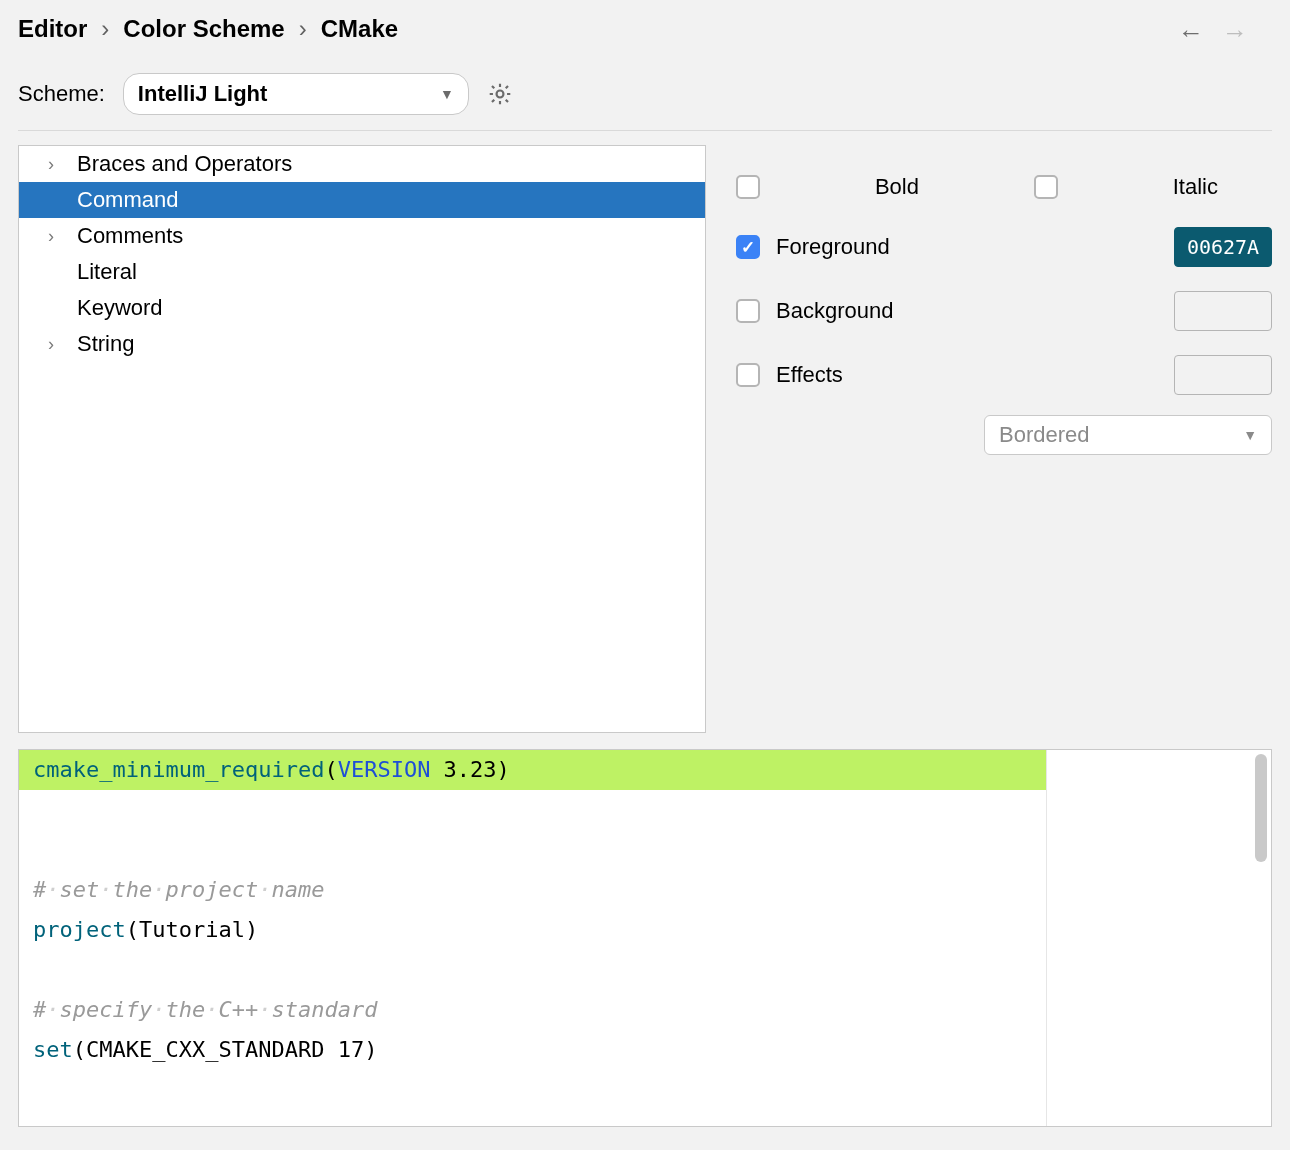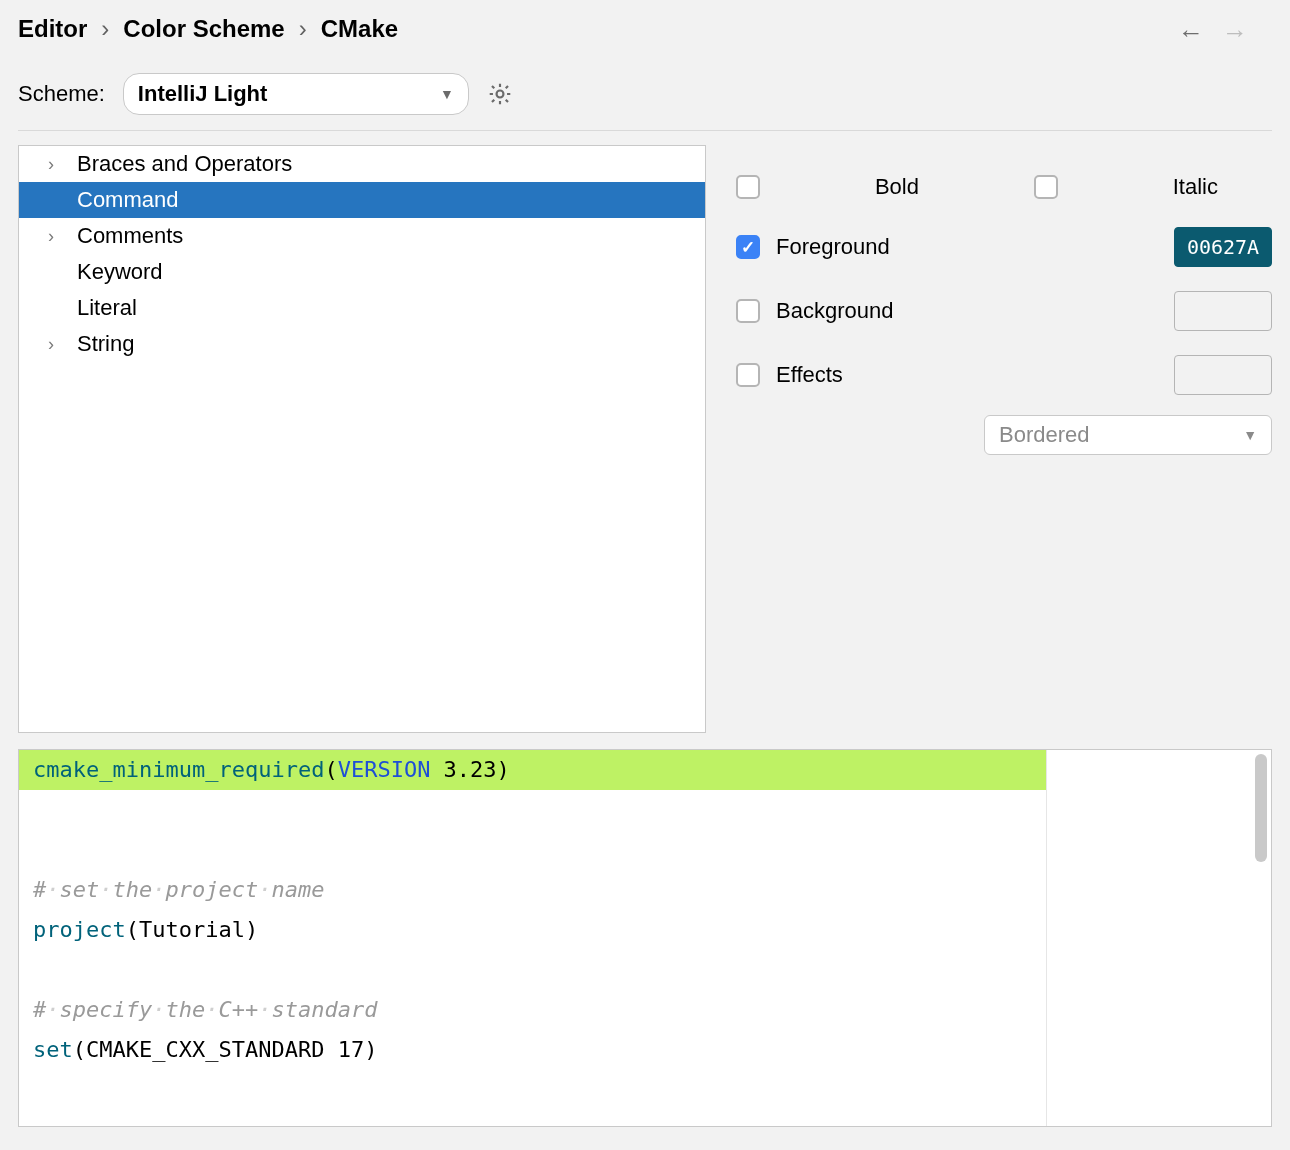--- a/index.html
+++ b/index.html
@@ -298,25 +298,25 @@
     <div class="tree-item selected indent">
       <span class="arrow-expand"></span>
       <span class="label">Command</span>
     </div>
     <div class="tree-item">
       <span class="arrow-expand">›</span>
       <span class="label">Comments</span>
     </div>
     <div class="tree-item indent">
       <span class="arrow-expand"></span>
-      <span class="label">Keyword</span>
+      <span class="label">Literal</span>
     </div>
     <div class="tree-item indent">
       <span class="arrow-expand"></span>
-      <span class="label">Literal</span>
+      <span class="label">Keyword</span>
     </div>
     <div class="tree-item">
       <span class="arrow-expand">›</span>
       <span class="label">String</span>
     </div>
   </div>
 
   <div class="opts">
     <div class="font-style-row">
       <span class="chk"></span>

